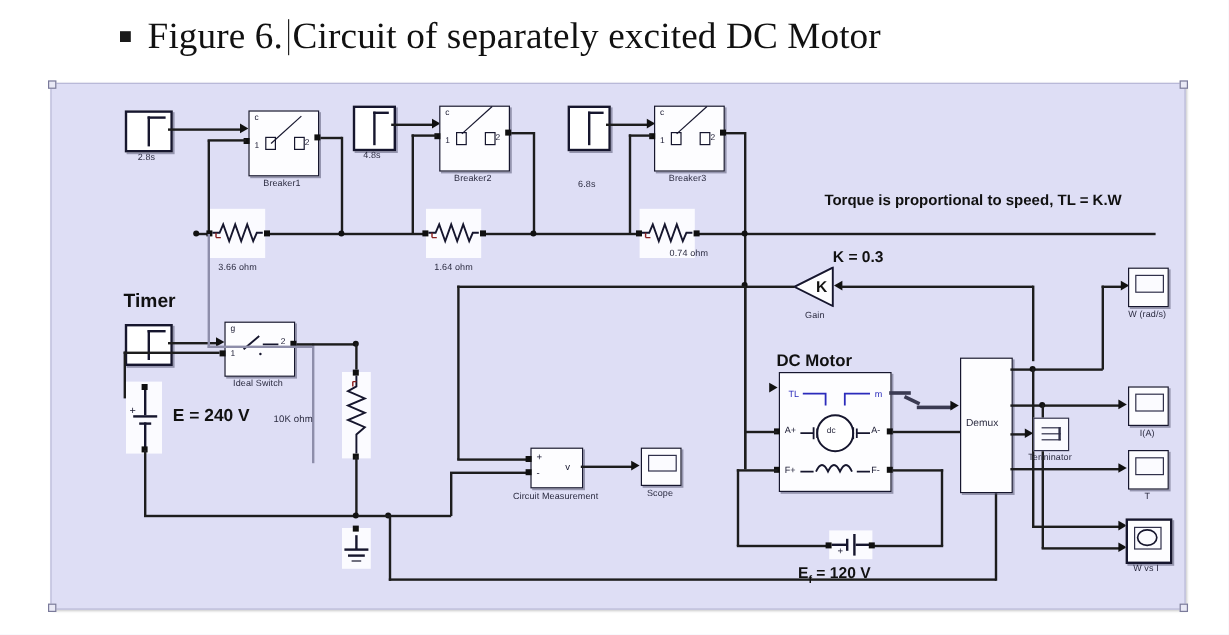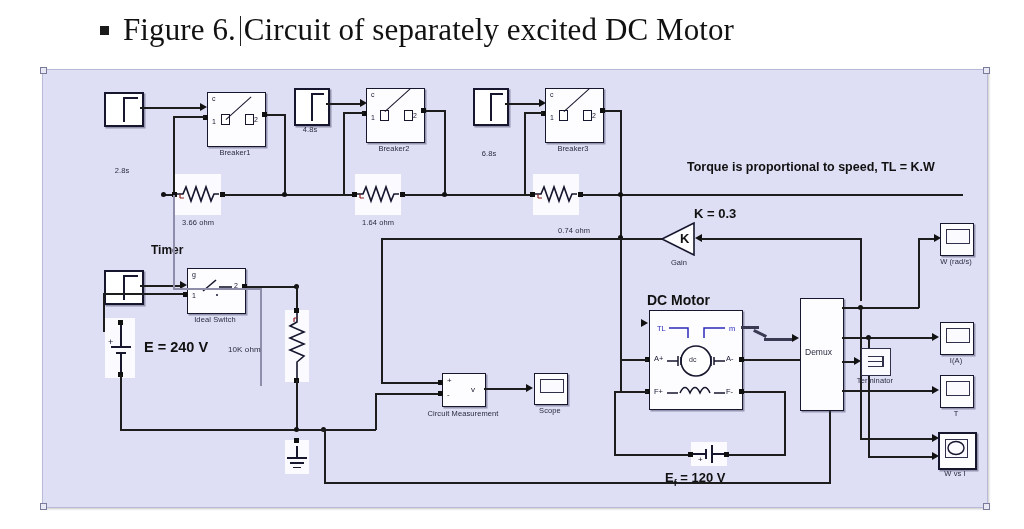--- a/index.html
+++ b/index.html
@@ -76,21 +76,21 @@
 
   
   .scope .face{position:absolute;background:#fbfbff;border:1.6px solid #30304a;}
 
   
   .ann{position:absolute;font-weight:bold;color:#111;white-space:nowrap;}
   .ann-torque{font-size:12.5px;}
   .ann-k{font-size:13px;}
   .ann-e{font-size:14.5px;}
   .ann-10k{font-size:8px;font-weight:normal;color:#2b2b40;}
-  .ann-timer{font-size:12px;margin-left:48px;}
+  .ann-timer{font-size:16px;}
   .ann-dcm{font-size:14px;}
   .ann-rating{font-size:13px;}
   .ann-ef{font-size:13px;}
   .sub{font-size:9px;vertical-align:sub;}
 
   
   .dcm-body{position:absolute;background:#fdfdff;border:1.6px solid #16162e;
             box-shadow:1.5px 1.5px 0 rgba(60,60,90,.45);}
   .pin{position:absolute;font-size:7.5px;color:#2b2bbb;}
   .pin-k{color:#16162e;}
@@ -130,21 +130,21 @@
     <span class="handle" style="right:-3px;top:-3px;"></span>
     <span class="handle" style="left:-3px;bottom:-3px;"></span>
     <span class="handle" style="right:-3px;bottom:-3px;"></span>
 
     <div class="w wh" style="left:120px;top:124px;width:800px;"></div>
 
     <div class="step-ico" style="left:61px;top:22px;width:36px;height:31px;">
       <i style="left:17px;top:3px;width:1.8px;height:25px;"></i>
       <i style="left:17px;top:3px;width:15px;height:1.8px;"></i>
     </div>
-    <div class="lbl lbl-c" style="left:79px;top:56px;margin-top:40px;">2.8s</div>
+    <div class="lbl lbl-c" style="left:79px;top:56px;">2.8s</div>
     <div class="w wh" style="left:97px;top:37px;width:62px;"></div>
     <div class="arrow" style="left:157px;top:33px;"></div>
 
     <div class="step-ico" style="left:251px;top:18px;width:32px;height:34px;">
       <i style="left:15px;top:3px;width:1.8px;height:28px;"></i>
       <i style="left:15px;top:3px;width:13px;height:1.8px;"></i>
     </div>
     <div class="lbl lbl-c" style="left:267px;top:55px;">4.8s</div>
     <div class="w wh" style="left:283px;top:33px;width:36px;"></div>
     <div class="arrow" style="left:317px;top:29px;"></div>
@@ -232,21 +232,21 @@
     <div class="w wv" style="left:577px;top:40px;height:281px;"></div>
 
     <div class="res" style="left:490px;top:104px;width:46px;height:41px;">
       <svg width="46" height="41" viewBox="0 0 46 41">
         <path d="M2 20 L8 20 L11 13 L16 27 L21 13 L26 27 L31 13 L36 27 L39 20 L44 20" fill="none" stroke="#16162e" stroke-width="1.6"></path>
         <path d="M5 24 L5 20 M5 24 L9 24" fill="none" stroke="#8b2020" stroke-width="1.2"></path>
       </svg>
     </div>
     <span class="port" style="left:487px;top:122px;"></span>
     <span class="port" style="left:535px;top:122px;"></span>
-    <div class="lbl lbl-c" style="left:513px;top:156px;padding-left:36px;">0.74 ohm</div>
+    <div class="lbl lbl-c" style="left:513px;top:136px;padding-left:36px;">0.74 ohm</div>
 
     <span class="node" style="left:575px;top:122px;"></span>
 
     <div class="ann ann-torque" style="left:644px;top:90px;">Torque is proportional to speed, TL = K.W</div>
 
     <div class="ann ann-k" style="left:651px;top:136px;">K = 0.3</div>
     <div class="gain" style="left:617px;top:152px;width:36px;height:34px;">
       <svg width="36" height="34" viewBox="0 0 36 34">
         <polygon points="34,1 34,33 2,17" fill="#fdfdff" stroke="#16162e" stroke-width="1.6"></polygon>
       </svg>

